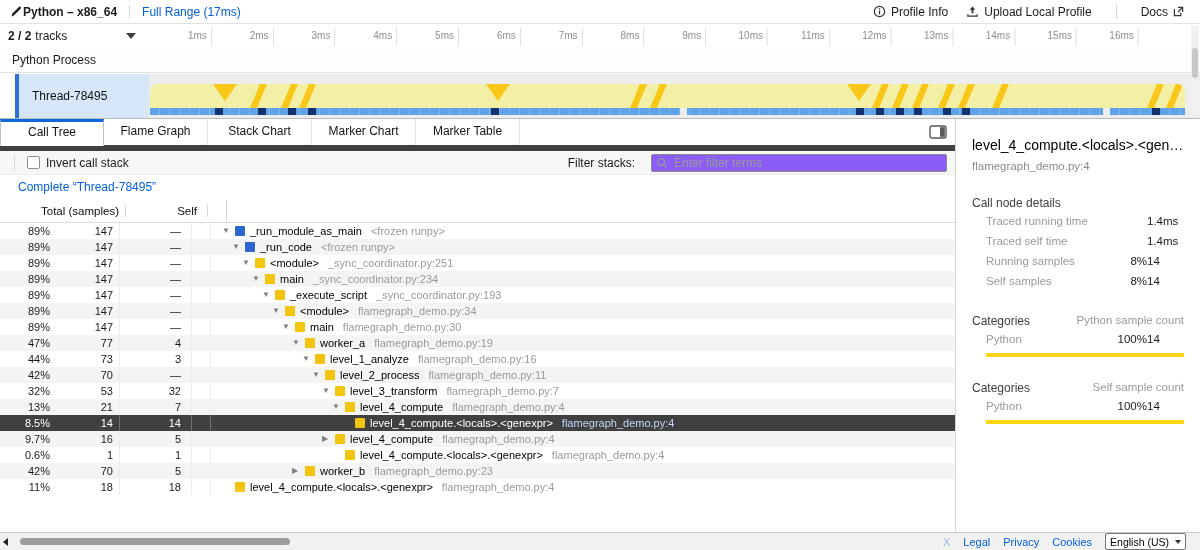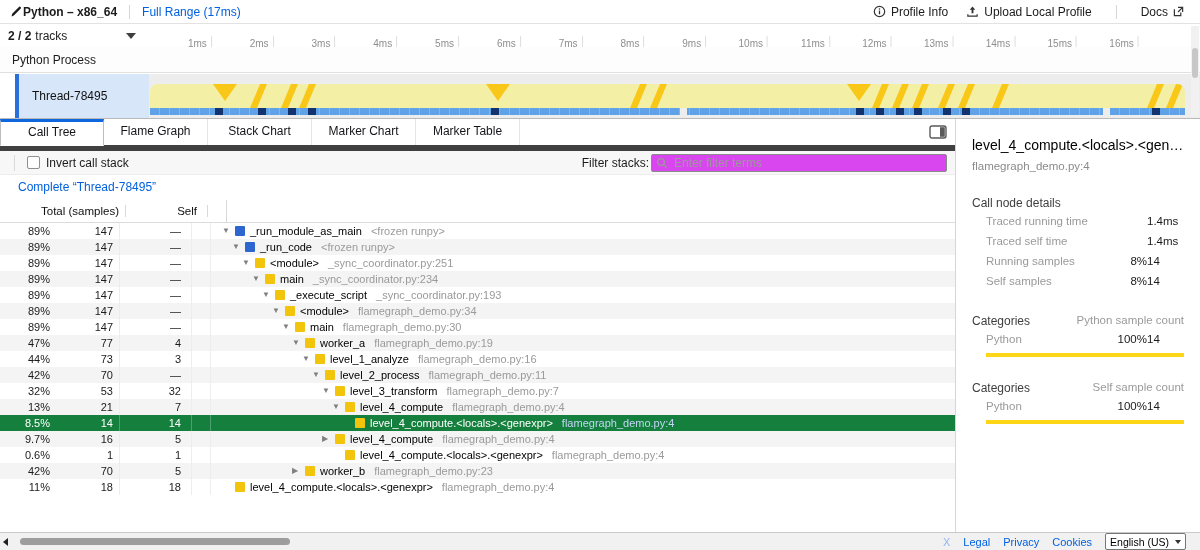--- a/index.html
+++ b/index.html
@@ -13,21 +13,21 @@
   .hlink{color:#0060df;text-decoration:none;}
   #hdr-right{margin-left:auto;display:flex;align-items:center;gap:6px;}
   .hbtn{display:flex;align-items:center;gap:5px;color:#1b1b1b;cursor:default;padding:0 6px;}
   svg{display:block;}
   
   #ruler{position:absolute;left:0;top:25px;width:1200px;height:40px;border-bottom:1px solid #c9c9c9;box-sizing:border-box;}
   #trackctl{position:absolute;left:0;top:0;width:150px;height:22px;display:flex;align-items:center;padding-left:8px;box-sizing:border-box;font-size:12px;}
   #trackctl .cnt{font-weight:bold;}
   #trackctl .wrd{margin-left:4px;color:#222;}
   .caret{width:0;height:0;border-left:5px solid transparent;border-right:5px solid transparent;border-top:6px solid #3f3f3f;margin-left:auto;margin-right:14px;}
-  #ticks{position:absolute;left:150px;top:8px;right:0;height:22px;}
+  #ticks{position:absolute;left:150px;top:0;right:0;height:22px;}
   .tick{position:absolute;top:3px;height:18px;line-height:16px;transform:translateX(-100%);
         padding-right:4px;border-right:1px solid #ddd;color:#8e8e8e;font-size:10px;}
   
   #proc{position:absolute;left:0;top:47px;width:1200px;height:26px;border-bottom:1px solid #e0e0e0;
         display:flex;align-items:center;padding-left:12px;box-sizing:border-box;font-size:12px;background:#fdfdfd;text-align:right;}
   #thread{position:absolute;left:0;top:74px;width:1200px;height:45px;border-bottom:1px solid #b9b9b9;box-sizing:border-box;background:#ededed;}
   #thread .lwhite{position:absolute;left:0;top:0;width:15px;height:44px;background:#fff;}
   #thread .lbar{position:absolute;left:15px;top:0;width:4px;height:44px;background:#2a6fdb;}
   #thread .llabel{position:absolute;left:19px;top:0;width:130px;height:44px;background:#d7e7f9;
         display:flex;align-items:center;padding-left:13px;box-sizing:border-box;font-size:12px;color:#111;}
@@ -46,36 +46,36 @@
   .tab.active{border:1px solid #bdbdbd;border-top:3px solid #0f67e0;border-bottom:1px solid #fff;margin-bottom:-1px;background:#fff;line-height:21px;}
   #paneltoggle{position:absolute;right:8px;top:6px;width:18px;height:14px;cursor:default;}
   #toolbar{height:24px;border-bottom:1px solid #ececec;background:#f7f7f7;display:flex;align-items:center;padding-left:10px;font-size:12px;box-sizing:border-box;}
   .radio{width:10px;height:10px;border-radius:50%;border:1px solid #8f8f8f;background:#fff;margin-right:5px;position:relative;flex:none;}
   .radio.on{border-color:#1767d8;}
   .radio.on::after{content:"";position:absolute;left:2px;top:2px;width:6px;height:6px;border-radius:50%;background:#1767d8;}
   .ritem{display:flex;align-items:center;margin-right:14px;}
   .chk{width:11px;height:11px;border:1px solid #8f8f8f;border-radius:2px;background:#fdfdfd;margin-right:6px;flex:none;}
   #toolbar .tdiv{width:1px;height:16px;background:#dadada;margin:0 12px 0 4px;}
   #filterwrap{margin-left:auto;display:flex;align-items:center;margin-right:8px;}
-  #filterlabel{margin-right:2px;}
+  #filterlabel{margin-right:16px;}
   #filterbox{position:relative;width:296px;height:18px;}
   #filterbox input{width:100%;height:100%;box-sizing:border-box;border:1px solid #8a8a8a;border-radius:2px;
-        padding:0 4px 0 22px;font-size:12px;font-family:"Liberation Sans",sans-serif;color:#1b1b1b;background:#d946ef;}
+        padding:0 4px 0 22px;font-size:12px;font-family:"Liberation Sans",sans-serif;color:#1b1b1b;background:#8b5cf6;}
   #filterbox input::placeholder{color:#9a9a9a;}
   #filterbox .mag{position:absolute;left:5px;top:3px;}
   #completerow{height:25px;line-height:25px;padding-left:18px;font-size:12px;background:#fff;}
   #completerow a{color:#0060df;text-decoration:none;}
   
   #thead{height:22px;border-bottom:1px solid #dcdcdc;display:flex;align-items:center;font-size:11.5px;color:#0f0f0f;box-sizing:content-box;}
   .hc-total{width:119px;text-align:right;padding-right:6px;border-right:1px solid #d9d9d9;}
   .hc-self{width:71px;text-align:right;padding-right:10px;border-right:1px solid #d9d9d9;}
   .hc-sp{width:18px;height:100%;border-right:1px solid #d9d9d9;}
   .trow{display:flex;height:16px;line-height:16px;font-size:11px;background:#fff;cursor:default;}
   .trow.alt{background:#f4f4f4;}
-  .trow.sel{background:#15803d;color:#fff;}
+  .trow.sel{background:#404040;color:#fff;}
   .c1{width:50px;text-align:right;flex:none;}
   .c2{width:63px;text-align:right;padding-right:6px;border-right:1px solid #ededed;flex:none;}
   .c3{width:61px;text-align:right;padding-right:10px;border-right:1px solid #ededed;flex:none;}
   .c4{width:18px;border-right:1px solid #ededed;flex:none;}
   .c5{flex:1;display:flex;align-items:center;overflow:hidden;white-space:nowrap;}
   .sel .c2,.sel .c3,.sel .c4{border-right-color:rgba(255,255,255,.25);}
   .tw{width:14px;flex:none;font-size:8px;color:#808080;text-align:left;padding-left:1px;box-sizing:border-box;}
   .ic{width:10px;height:10px;border-radius:1px;margin-right:5px;flex:none;}
   .ic.yellow{background:#f2c40c;}
   .ic.blue{background:#2e66d0;}

